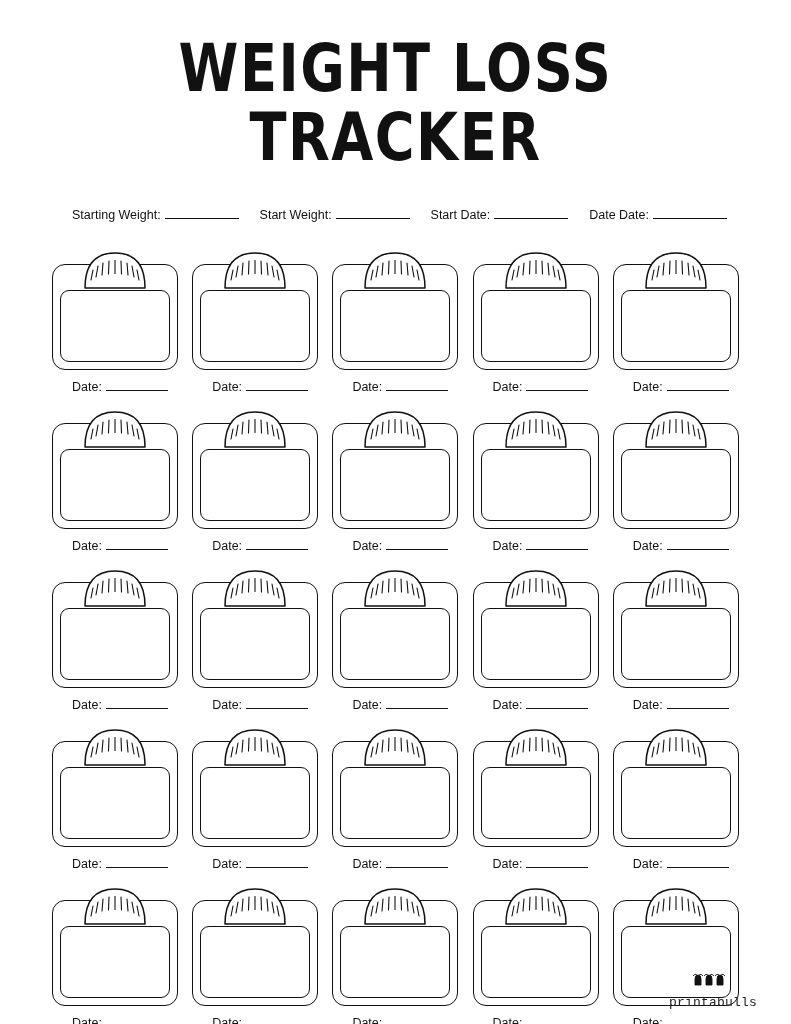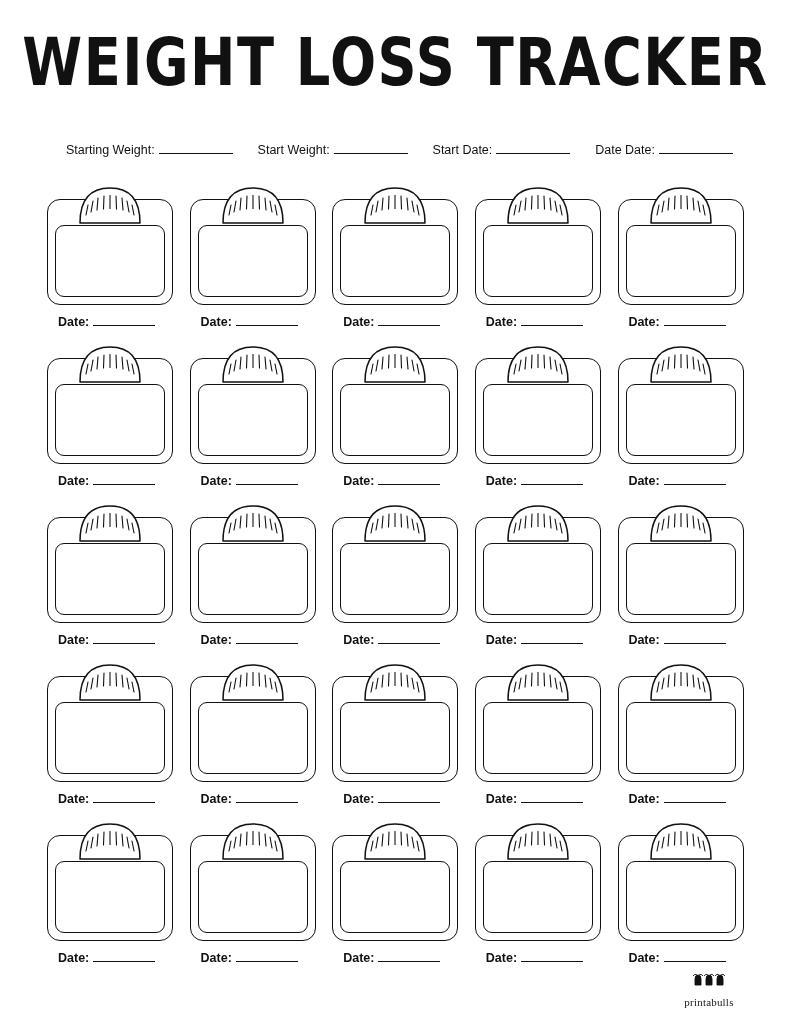--- a/index.html
+++ b/index.html
@@ -14,21 +14,21 @@
     position: relative;
     font-family: "Liberation Sans", sans-serif;
     color: #111111;
     overflow: hidden;
   }
 
   .page {
     width: 791px;
     height: 1024px;
     position: relative;
-    padding: 6px;
+    padding: 12px;
   }
 
   
   .title-wrap {
     text-align: center;
     padding-top: 22px;
   }
   .page-title {
     font-family: "DejaVu Sans", sans-serif;
     font-size: 56px;
@@ -110,24 +110,24 @@
     height: 40px;
     z-index: 3;
   }
   .dial svg { display: block; }
 
   
   .date-row {
     display: flex;
     align-items: baseline;
     font-size: 12.5px;
-    font-weight: 700;
+    font-weight: 400;
     margin-top: 9px;
     align-self: flex-start;
-    margin-left: 12px;
+    margin-left: 20px;
   }
   .date-label { margin-right: 4px; }
   .date-line {
     display: inline-block;
     width: 62px;
     border-bottom: 1.4px solid #111;
     height: 12px;
   }
 
   
@@ -136,24 +136,24 @@
     right: 42px;
     bottom: 14px;
     text-align: center;
     width: 80px;
   }
   .brand-mark {
     display: block;
     margin: 0 auto 1px auto;
   }
   .brand-text {
-    font-size: 11px;
+    font-size: 13px;
     letter-spacing: 0.2px;
     color: #222;
-    font-family: Liberation Serif, serif;
+    font-family: Liberation Mono, monospace;
   }
 </style>
 </head>
 <body>
 
 <div class="page">
 
   <div class="title-wrap">
     <h1 class="page-title">WEIGHT LOSS TRACKER</h1>
   </div>

